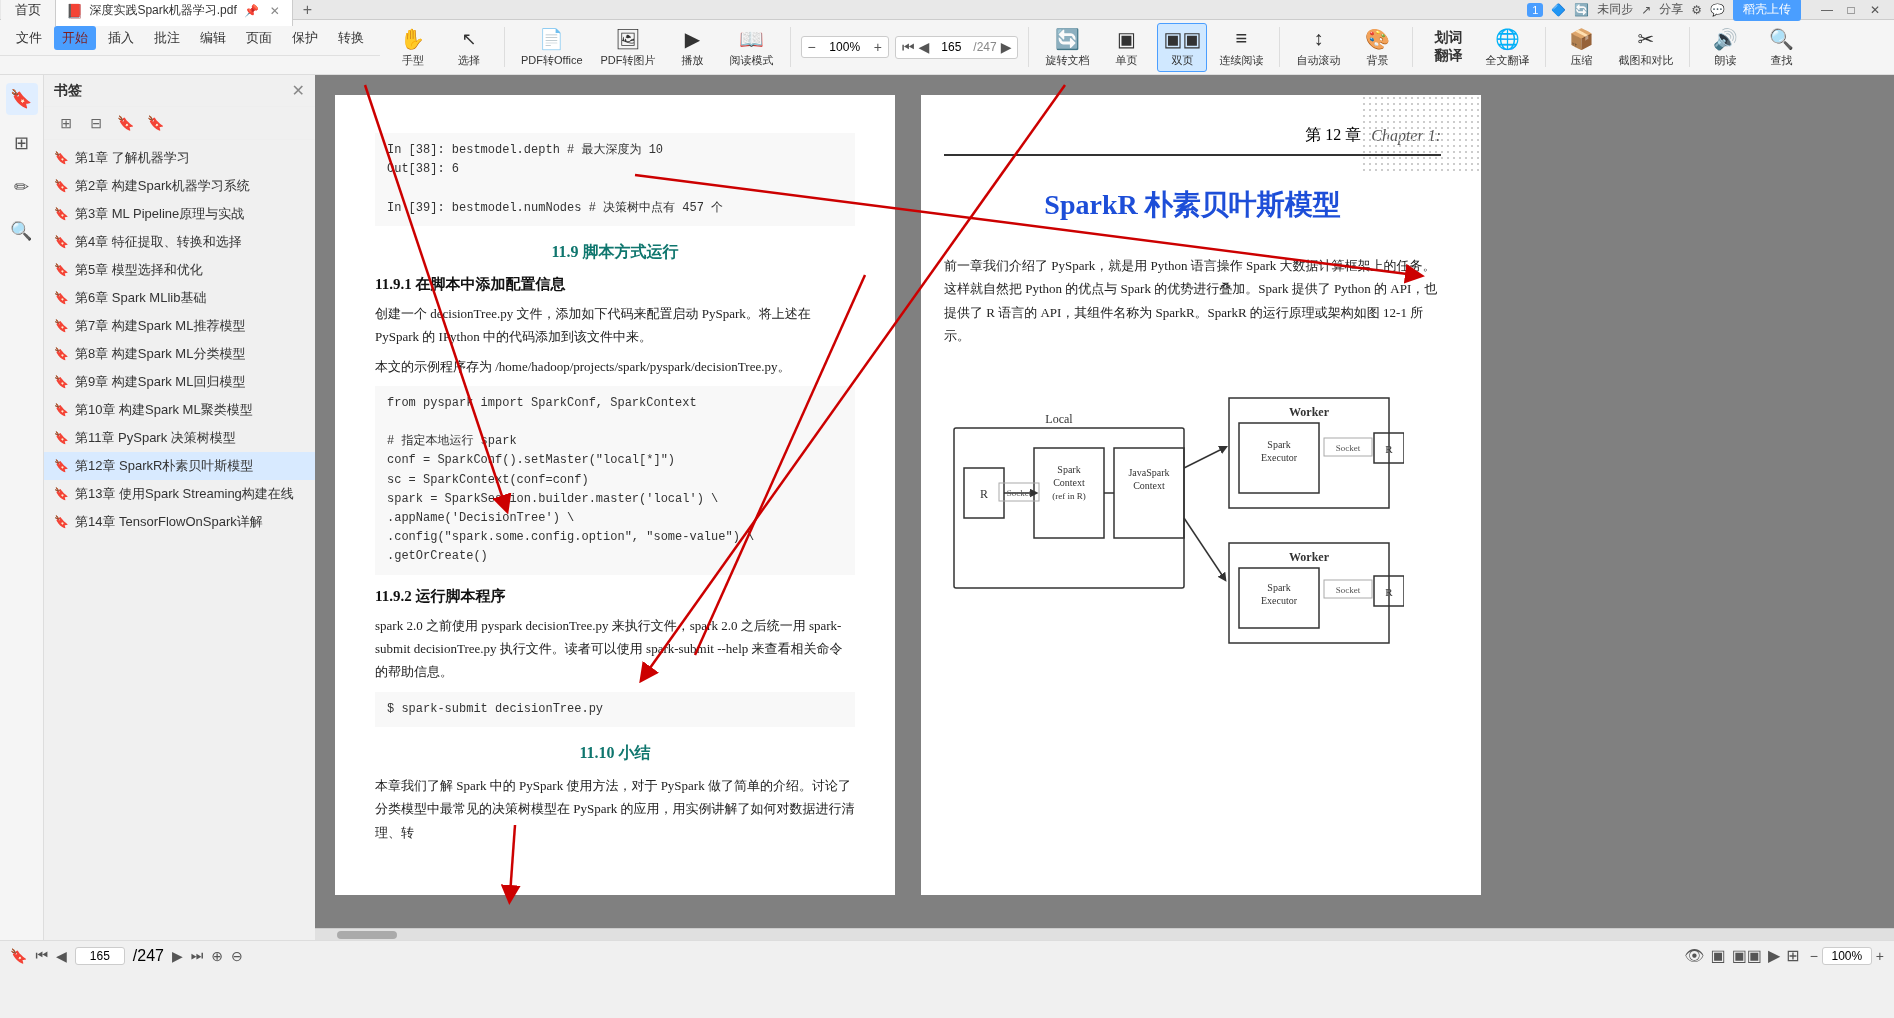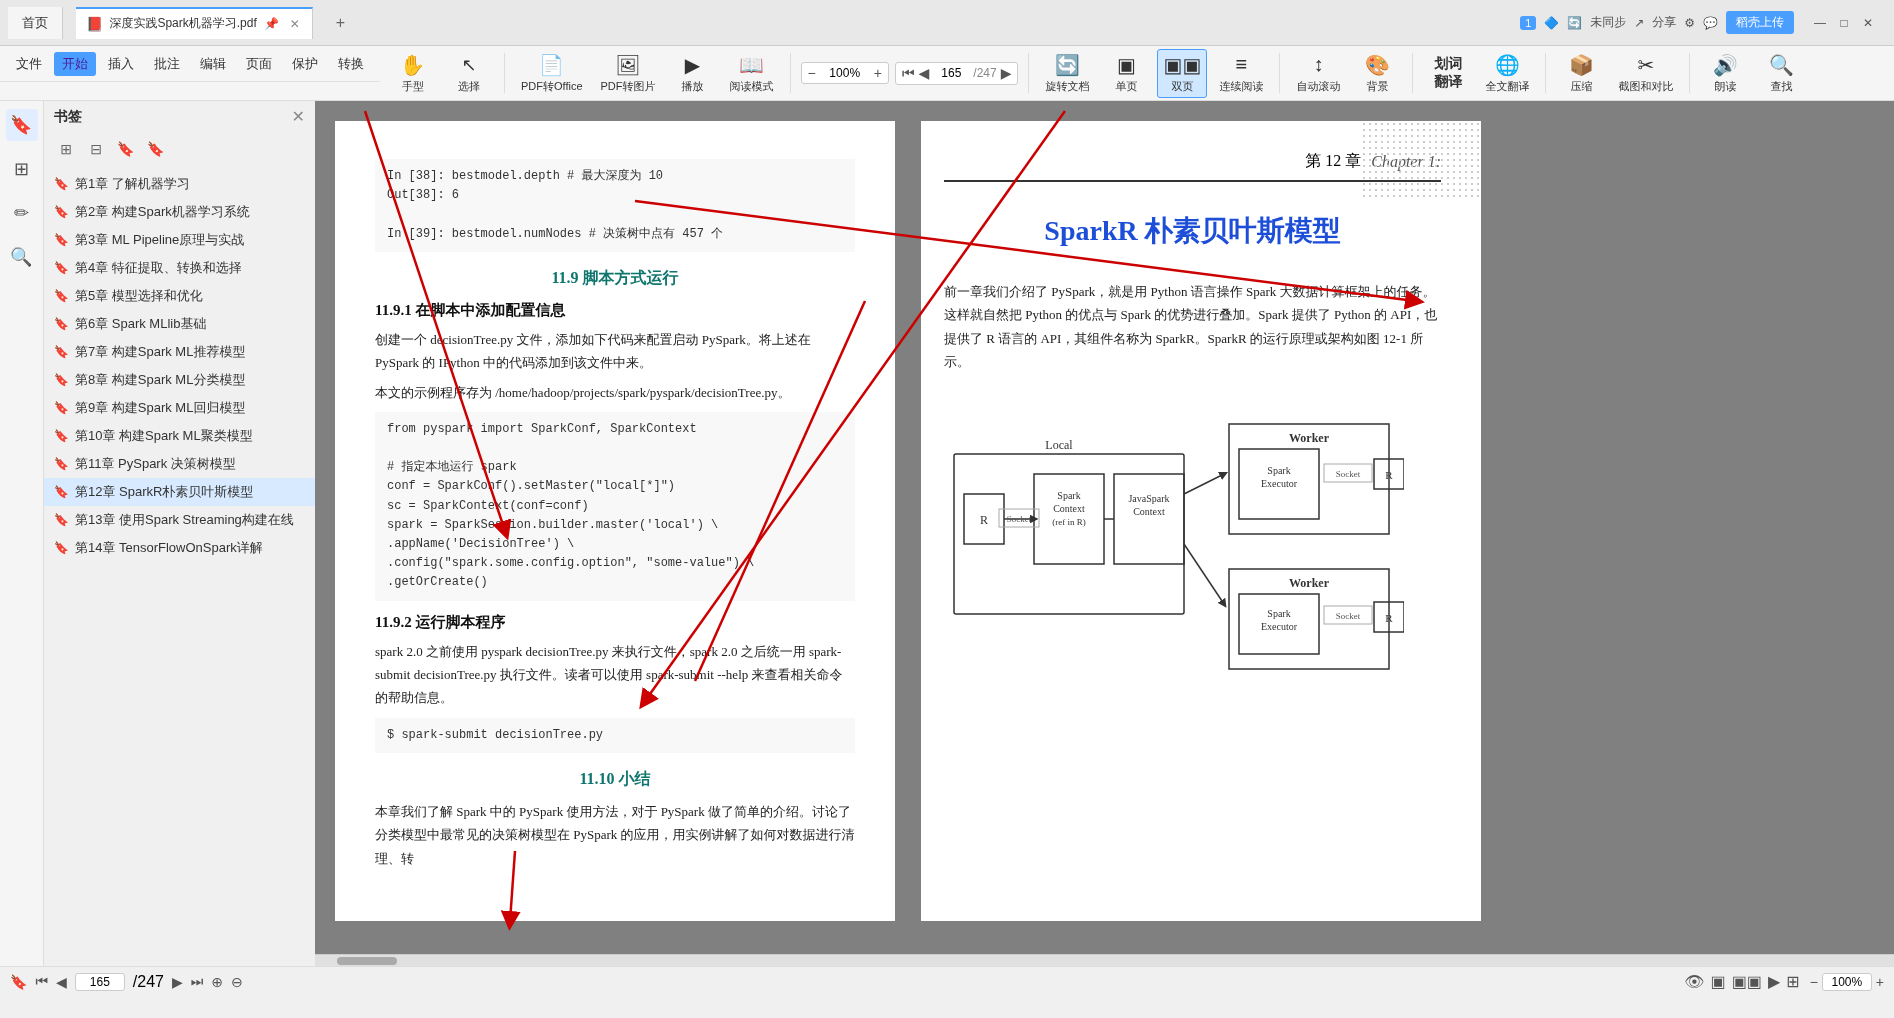--- a/index.html
+++ b/index.html
@@ -3,24 +3,23 @@
   <meta charset="utf-8">
   <style>
     * { box-sizing: border-box; margin: 0; padding: 0; }
     body { font-family: 'SimSun', 'Microsoft YaHei', sans-serif; background: #f0f0f0; overflow: hidden; width: 1894px; height: 1018px; }
 
     
     .tab-bar {
       display: flex;
       align-items: center;
       background: #e8e8e8;
-      height: 46px;
+      height: 20px;
       border-bottom: 1px solid #ccc;
-      padding: 0 8px;
-      gap: 13px;
+      padding: 0 1px;
     }
     .tab-home {
       background: #f5f5f5;
       padding: 4px 14px;
       font-size: 13px;
       color: #333;
       border-right: 1px solid #ccc;
       height: 32px;
       display: flex;
       align-items: center;
@@ -94,21 +93,21 @@
     }
     .menu-item {
       font-size: 13px;
       color: #333;
       padding: 3px 8px;
       cursor: pointer;
       border-radius: 3px;
     }
     .menu-item.active {
       background: #4a9eff;
-      color: #4c1d95;
+      color: #7f1d1d;
     }
 
     .toolbar-btn {
       display: flex;
       flex-direction: column;
       align-items: center;
       justify-content: center;
       cursor: pointer;
       padding: 3px 6px;
       border-radius: 3px;

